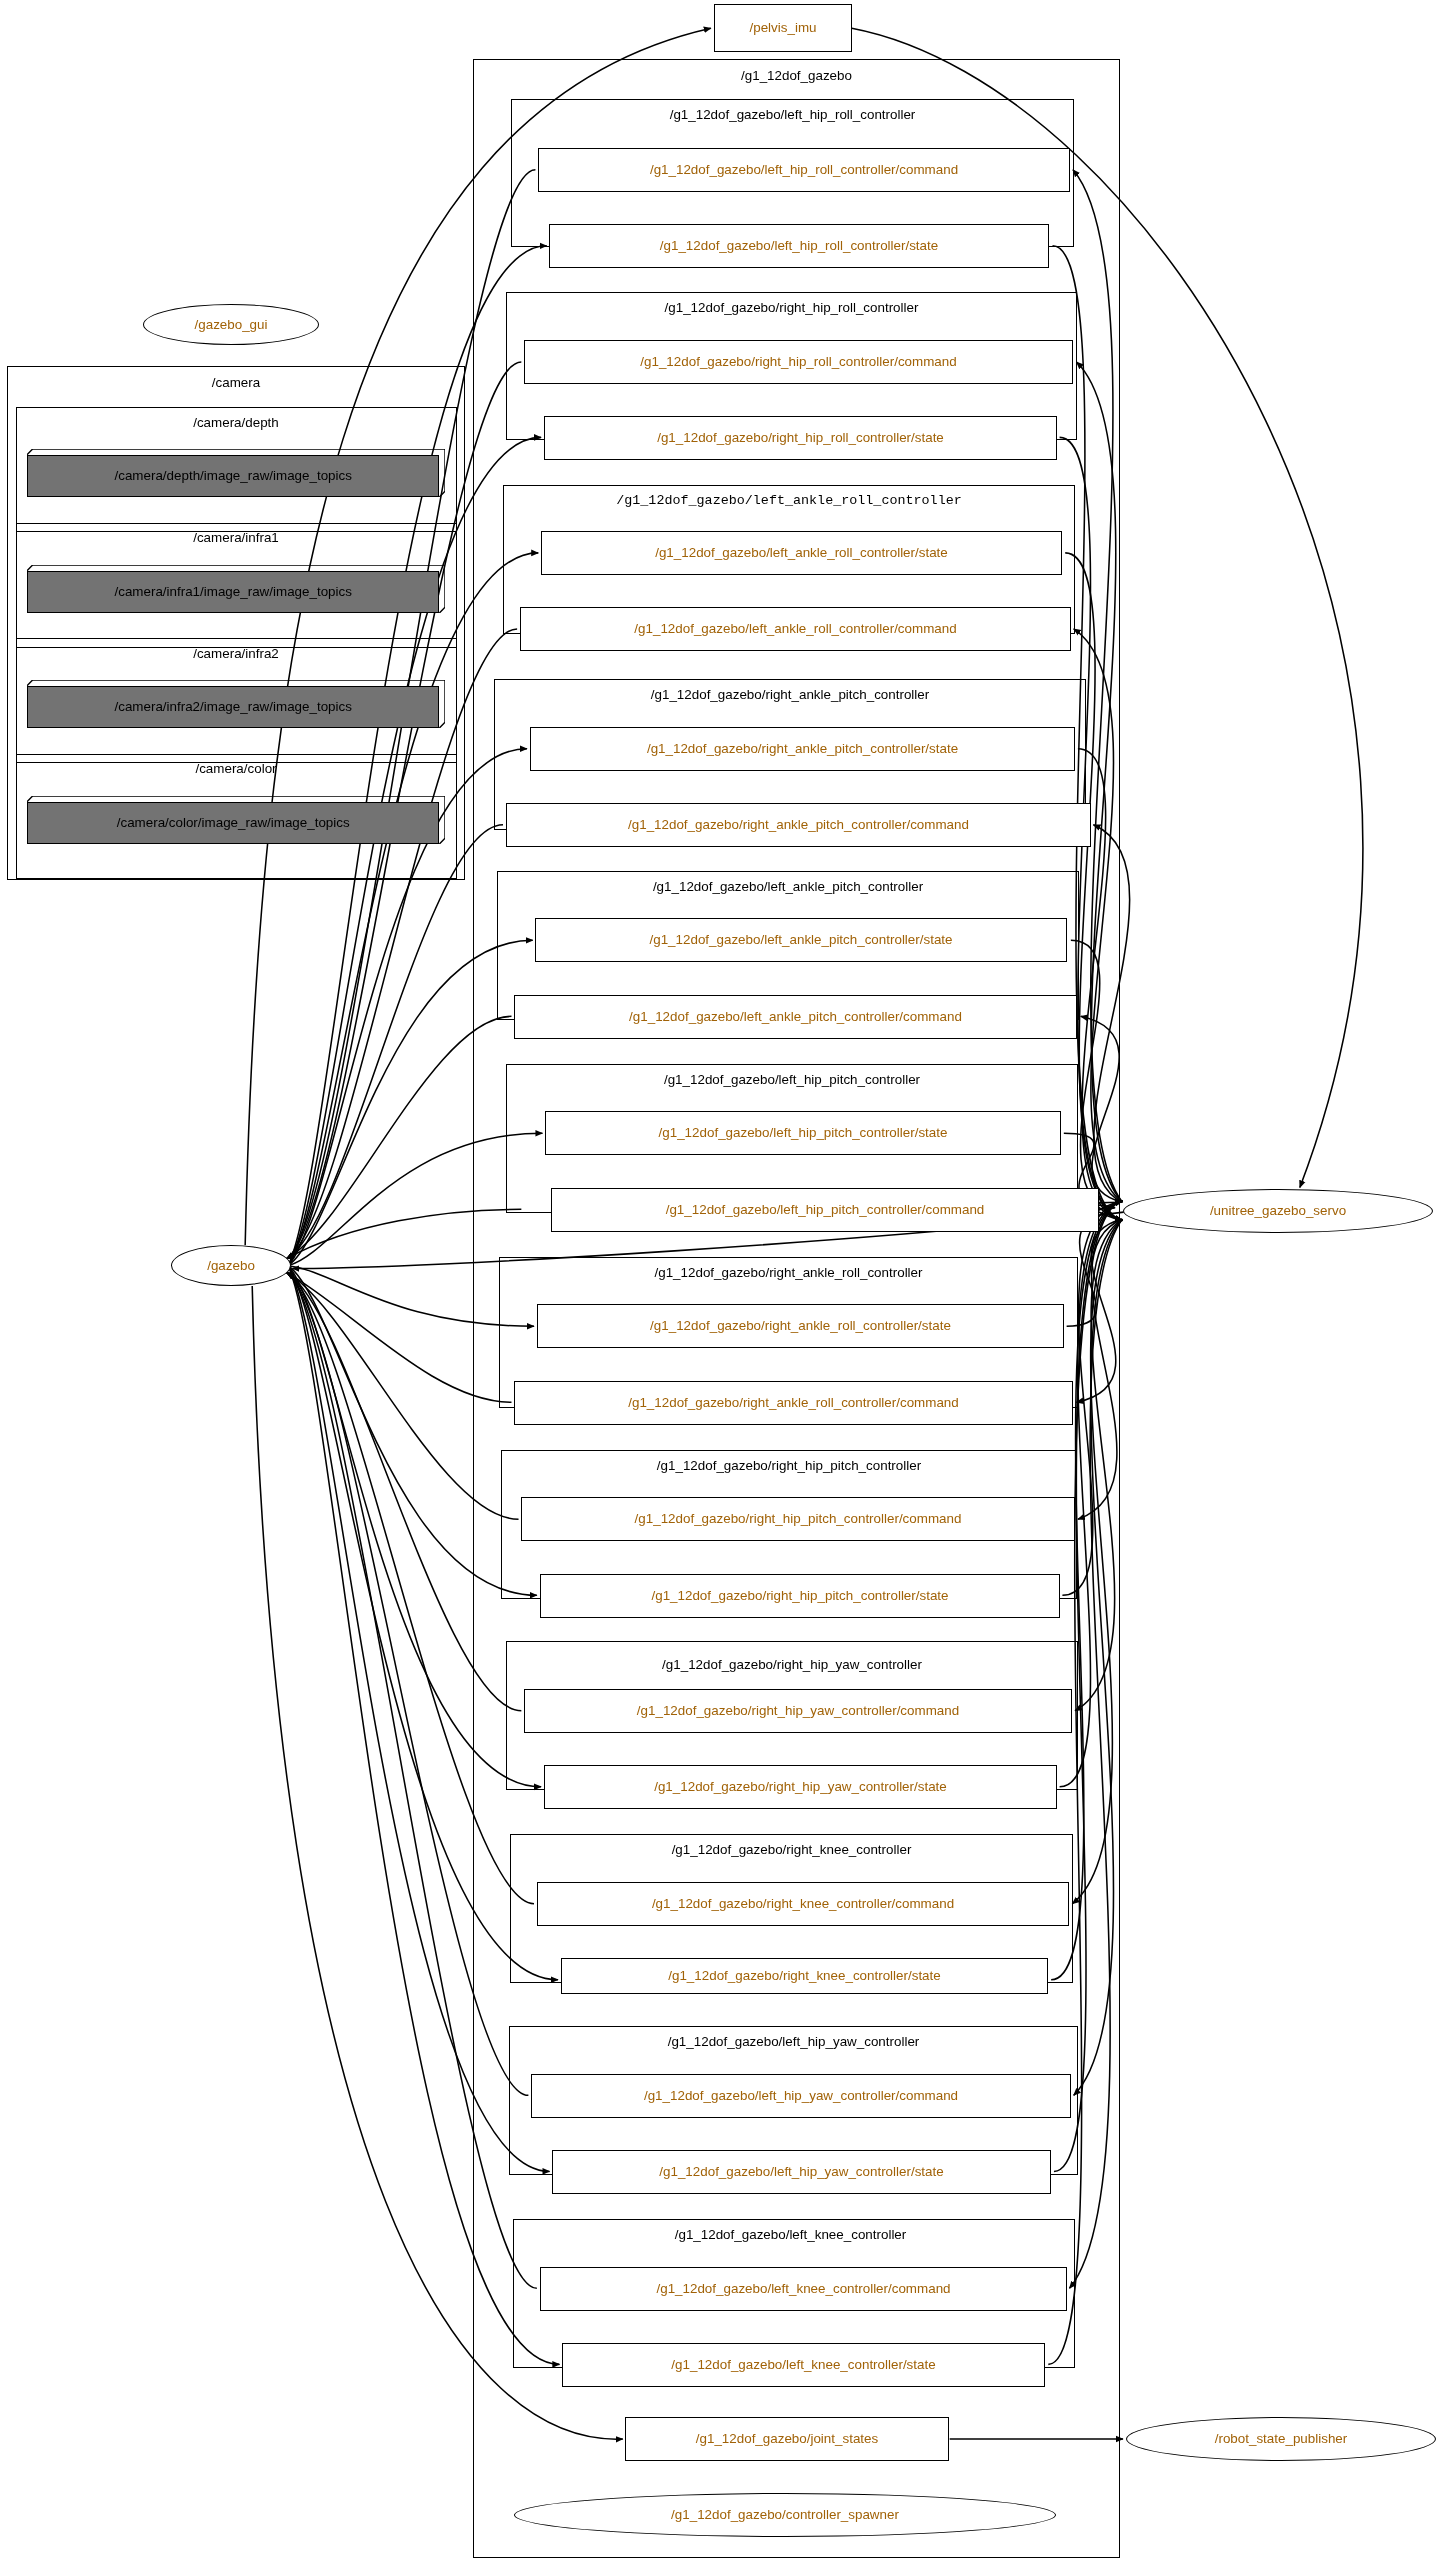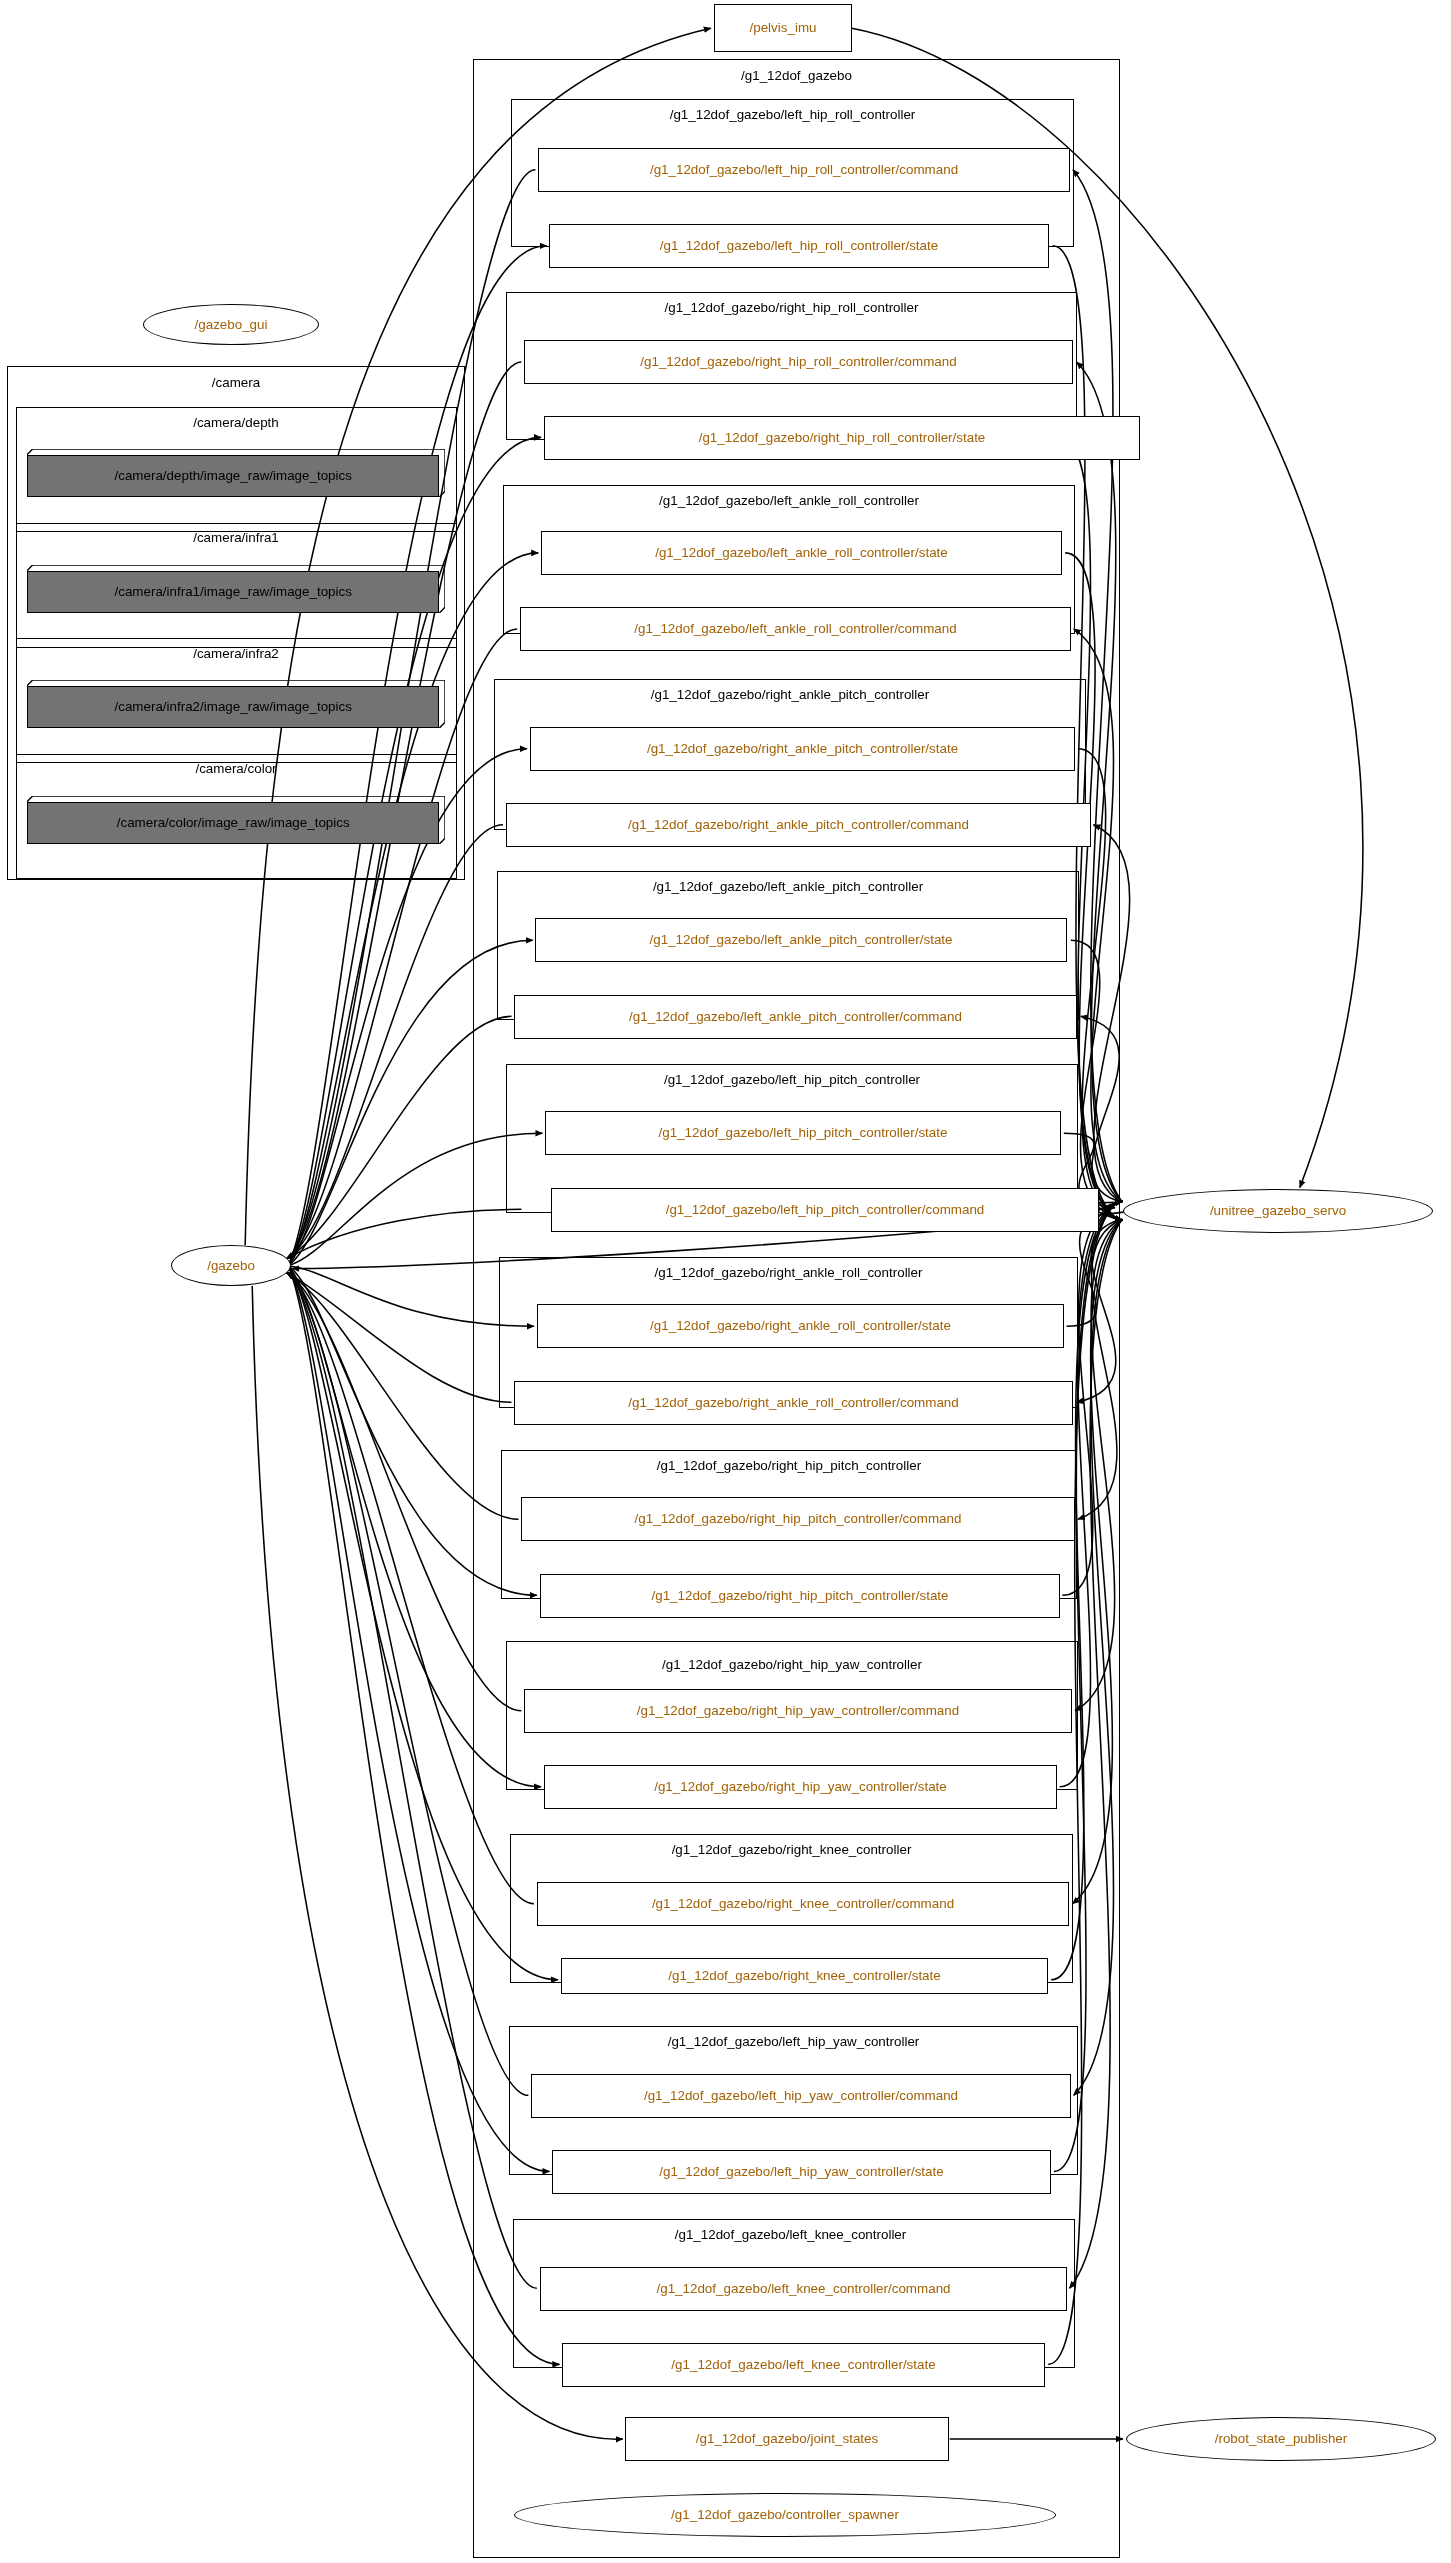--- a/index.html
+++ b/index.html
@@ -120,23 +120,23 @@
     </div>
     <div class="cluster" style="left: 473px; top: 59px; width: 647px; height: 2499px;"></div>
     <div class="cluster-label lbl" style="position: absolute; top: 69px; left: 473px; width: 647px;">/g1_12dof_gazebo</div>
     <div class="cluster" style="left: 511px; top: 99px; width: 563px; height: 148px;"></div>
     <div class="cluster-label lbl" style="position: absolute; top: 108px; left: 511px; width: 563px;">/g1_12dof_gazebo/left_hip_roll_controller</div>
     <div class="node rect-node lbl" style="left: 538px; top: 148px; width: 532px; height: 44px;">/g1_12dof_gazebo/left_hip_roll_controller/command</div>
     <div class="node rect-node lbl" style="left: 549px; top: 224px; width: 500px; height: 44px;">/g1_12dof_gazebo/left_hip_roll_controller/state</div>
     <div class="cluster" style="left: 506px; top: 292px; width: 571px; height: 148px;"></div>
     <div class="cluster-label lbl" style="position: absolute; top: 301px; left: 506px; width: 571px;">/g1_12dof_gazebo/right_hip_roll_controller</div>
     <div class="node rect-node lbl" style="left: 524px; top: 340px; width: 549px; height: 44px;">/g1_12dof_gazebo/right_hip_roll_controller/command</div>
-    <div class="node rect-node lbl" style="left: 544px; top: 416px; width: 596px; height: 44px;">/g1_12dof_gazebo/right_hip_roll_controller/state</div>
+    <div class="node rect-node lbl" style="left: 544px; top: 416px; width: 513px; height: 44px;">/g1_12dof_gazebo/right_hip_roll_controller/state</div>
     <div class="cluster" style="left: 503px; top: 485px; width: 572px; height: 149px;"></div>
-    <div class="cluster-label lbl" style="position: absolute; top: 494px; left: 503px; width: 572px;">/g1_12dof_gazebo/left_ankle_roll_controller</div>
+    <div class="cluster-label lbl" style="position: absolute; top: 494px; left: 503px; width: 572px; font-family: Liberation Mono, monospace;">/g1_12dof_gazebo/left_ankle_roll_controller</div>
     <div class="node rect-node lbl" style="left: 541px; top: 531px; width: 521px; height: 44px;">/g1_12dof_gazebo/left_ankle_roll_controller/state</div>
     <div class="node rect-node lbl" style="left: 520px; top: 607px; width: 551px; height: 44px;">/g1_12dof_gazebo/left_ankle_roll_controller/command</div>
     <div class="cluster" style="left: 494px; top: 679px; width: 592px; height: 151px;"></div>
     <div class="cluster-label lbl" style="position: absolute; top: 688px; left: 494px; width: 592px;">/g1_12dof_gazebo/right_ankle_pitch_controller</div>
     <div class="node rect-node lbl" style="left: 530px; top: 727px; width: 545px; height: 44px;">/g1_12dof_gazebo/right_ankle_pitch_controller/state</div>
     <div class="node rect-node lbl" style="left: 506px; top: 803px; width: 585px; height: 44px;">/g1_12dof_gazebo/right_ankle_pitch_controller/command</div>
     <div class="cluster" style="left: 497px; top: 871px; width: 582px; height: 149px;"></div>
     <div class="cluster-label lbl" style="position: absolute; top: 880px; left: 497px; width: 582px;">/g1_12dof_gazebo/left_ankle_pitch_controller</div>
     <div class="node rect-node lbl" style="left: 535px; top: 918px; width: 532px; height: 44px;">/g1_12dof_gazebo/left_ankle_pitch_controller/state</div>
     <div class="node rect-node lbl" style="left: 514px; top: 995px; width: 563px; height: 44px;">/g1_12dof_gazebo/left_ankle_pitch_controller/command</div>

